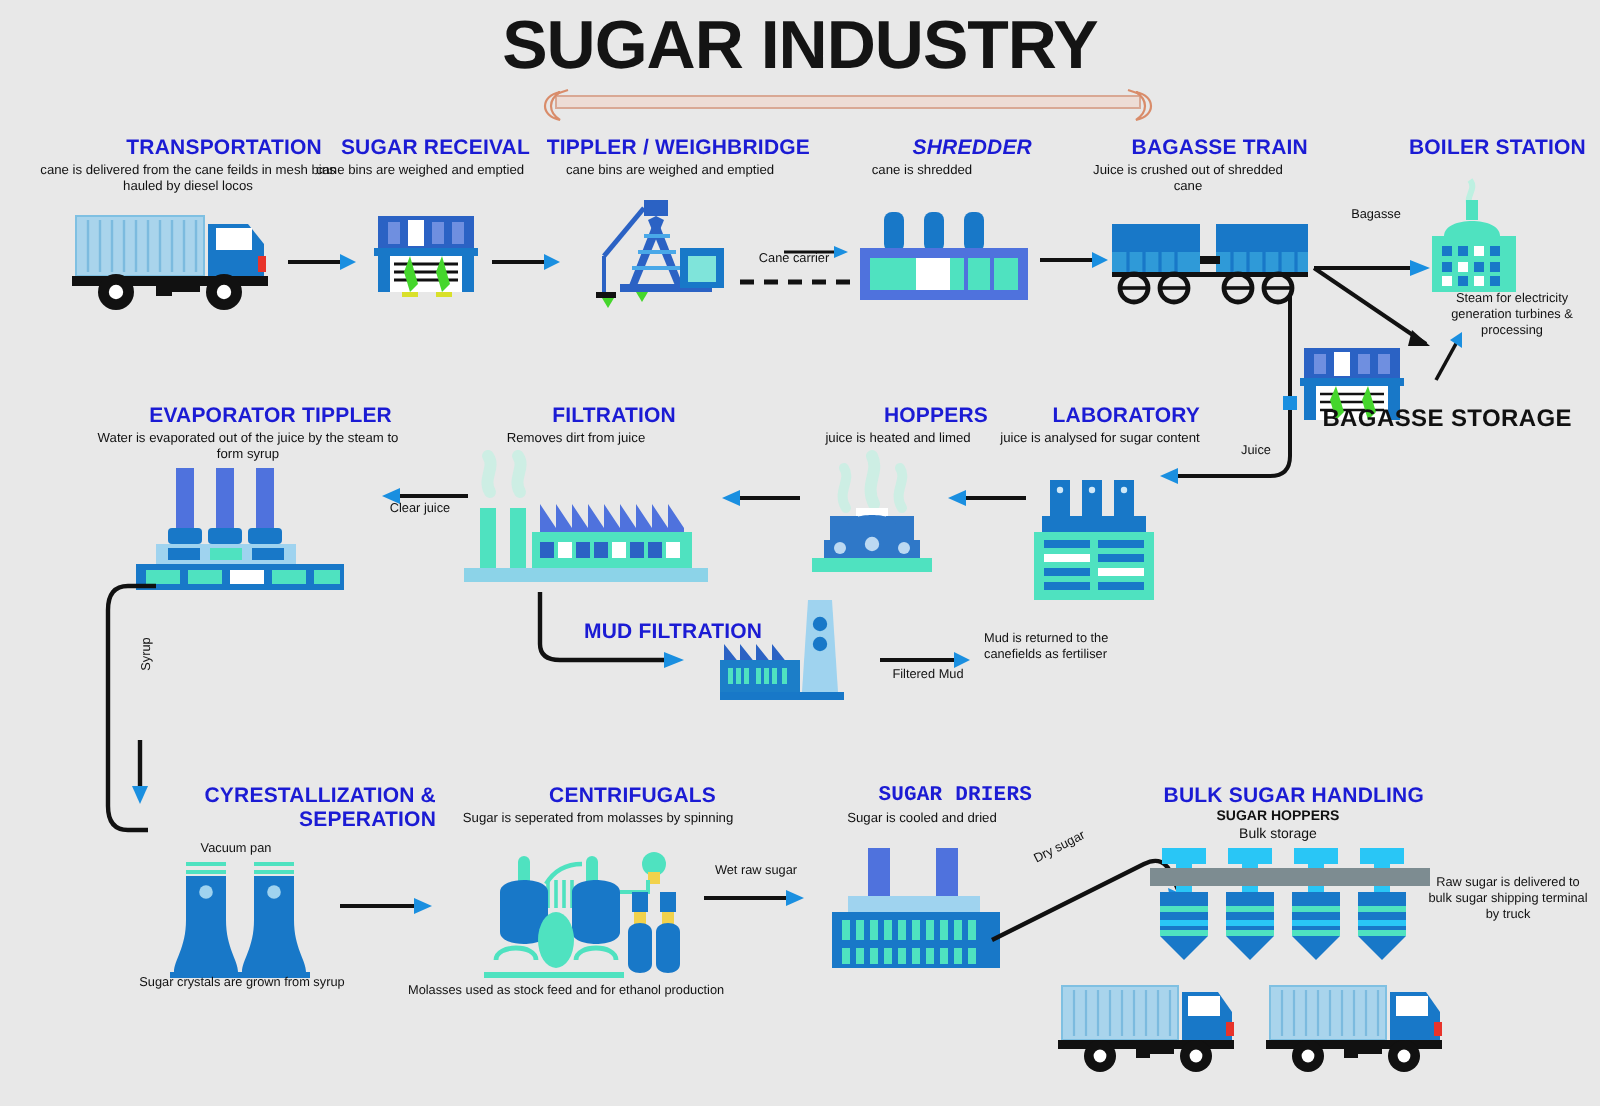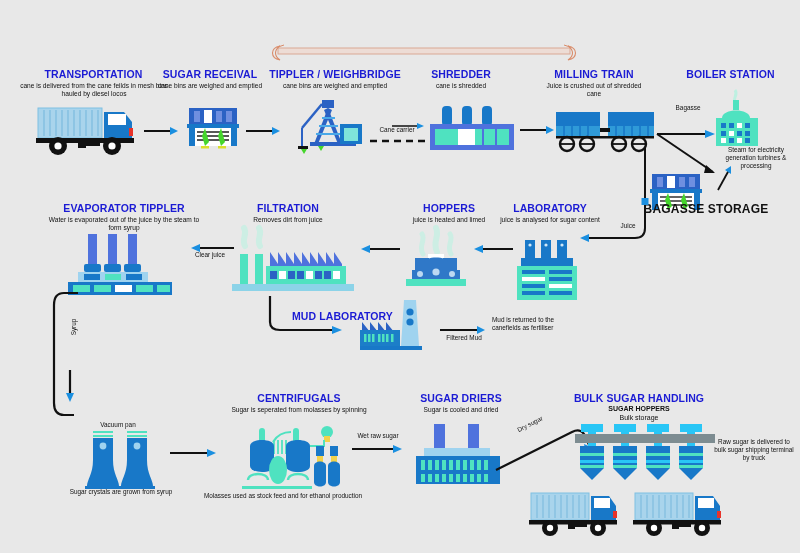--- a/index.html
+++ b/index.html
@@ -15,60 +15,61 @@
   
   .title{
     left:0;right:0;top:4px;text-align:center;
     font-size:34px;font-weight:bold;letter-spacing:-0.5px;
     color:#141414;font-family:"Liberation Sans", sans-serif;
   }
   .ribbon{left:268px;top:44px;width:312px;height:14px;}
   
   .stage-head{
     font-size:10.5px;font-weight:bold;color:#1b1bd4;
-    text-align:center;line-height:12px;letter-spacing:.1px;
+    text-align:right;line-height:12px;letter-spacing:.1px;
   }
   .stage-sub{
     font-size:6.6px;color:#111;text-align:center;line-height:8.4px;
     font-weight:normal;
   }
   .stage-head.black{color:#111;font-size:12px;letter-spacing:.2px;}
   .note{font-size:6.4px;color:#111;line-height:8.2px;}
   .note.c{text-align:center;}
   .lbl{font-size:6.4px;color:#111;text-align:center;}
   svg{display:block;overflow:visible;}
 </style>
 </head>
 <body>
 
 <div id="canvas">
 
+  <div class="abs title">SUGAR INDUSTRY</div>
   <div class="abs ribbon">
     <svg width="312" height="18" viewBox="0 0 312 18">
       <rect x="10" y="4" width="292" height="6" fill="#eddcd5" stroke="#d9a894" stroke-width="1"></rect>
       <path d="M12 2 C2 4, 2 14, 12 16 C6 12, 6 6, 12 2 Z" fill="none" stroke="#d98c6a" stroke-width="1.1"></path>
       <path d="M300 2 C310 4, 310 14, 300 16 C306 12, 306 6, 300 2 Z" fill="none" stroke="#d98c6a" stroke-width="1.1"></path>
       <path d="M10 3 L16 1" stroke="#d98c6a" stroke-width="1"></path>
       <path d="M302 3 L296 1" stroke="#d98c6a" stroke-width="1"></path>
     </svg>
   </div>
 
   <div class="abs stage-head" style="left:26px;top:68px;width:135px;">TRANSPORTATION</div>
   <div class="abs stage-sub" style="left:20px;top:82px;width:148px;">cane is delivered from the cane feilds in mesh bins hauled by diesel locos</div>
 
   <div class="abs stage-head" style="left:155px;top:68px;width:110px;">SUGAR RECEIVAL</div>
   <div class="abs stage-sub" style="left:148px;top:82px;width:124px;">cane bins are weighed and emptied</div>
 
   <div class="abs stage-head" style="left:265px;top:68px;width:140px;">TIPPLER / WEIGHBRIDGE</div>
   <div class="abs stage-sub" style="left:265px;top:82px;width:140px;">cane bins are weighed and emptied</div>
 
-  <div class="abs stage-head" style="left:406px;top:68px;width:110px;">SHREDDER</div>
+  <div class="abs stage-head" style="left:406px;top:68px;width:110px;font-style:italic;">SHREDDER</div>
   <div class="abs stage-sub" style="left:406px;top:82px;width:110px;">cane is shredded</div>
 
-  <div class="abs stage-head" style="left:534px;top:68px;width:120px;">MILLING TRAIN</div>
+  <div class="abs stage-head" style="left:534px;top:68px;width:120px;">BAGASSE TRAIN</div>
   <div class="abs stage-sub" style="left:540px;top:82px;width:108px;">Juice is crushed out of shredded cane</div>
 
   <div class="abs stage-head" style="left:668px;top:68px;width:125px;">BOILER STATION</div>
 
   <div class="abs" style="left:34px;top:104px;">
     <svg width="108" height="52" viewBox="0 0 108 52">
       <rect x="4" y="4" width="64" height="30" fill="#a9d4ec" stroke="#7fc0e2" stroke-width="1"></rect>
       <g stroke="#7cbbdf" stroke-width="1.2">
         <line x1="10" y1="6" x2="10" y2="32"></line>
           <line x1="16" y1="6" x2="16" y2="32"></line>
@@ -424,21 +425,21 @@
   <div class="abs" style="left:58px;top:318px;width:40px;">
     <div class="lbl" style="transform:rotate(-90deg);transform-origin:left top;position:absolute;left:12px;top:26px;width:34px;">Syrup</div>
   </div>
 
   <div class="abs" style="left:268px;top:296px;">
     <svg width="82" height="40" viewBox="0 0 82 40">
       <path d="M2 0 L2 26 Q2 34 12 34 L66 34" stroke="#111" stroke-width="2.2" fill="none"></path>
       <path d="M64 30 L74 34 L64 38 Z" fill="#1a8fe0"></path>
     </svg>
   </div>
-  <div class="abs stage-head" style="left:292px;top:310px;width:104px;text-align:left;">MUD LABORATORY</div>
+  <div class="abs stage-head" style="left:292px;top:310px;width:104px;text-align:left;">MUD FILTRATION</div>
 
   <div class="abs" style="left:360px;top:300px;">
     <svg width="68" height="50" viewBox="0 0 68 50">
       <path d="M44 0 L56 0 L59 46 L41 46 Z" fill="#9fd3ef"></path>
       <circle cx="50" cy="12" r="3.6" fill="#1878c8"></circle>
       <circle cx="50" cy="22" r="3.6" fill="#1878c8"></circle>
       <path d="M2 46 L2 22 L10 32 L10 22 L18 32 L18 22 L26 32 L26 22 L34 32 L34 46 Z" fill="#2b62c4"></path>
       <rect x="0" y="30" width="40" height="16" fill="#1c7ec8"></rect>
       <g fill="#4fe2c0">
         <rect x="4" y="34" width="2.5" height="8"></rect>
@@ -454,20 +455,21 @@
   </div>
   <div class="abs" style="left:440px;top:325px;">
     <svg width="46" height="10" viewBox="0 0 46 10">
       <line x1="0" y1="5" x2="38" y2="5" stroke="#111" stroke-width="2"></line>
       <path d="M37 1 L45 5 L37 9 Z" fill="#1a8fe0"></path>
     </svg>
   </div>
   <div class="abs lbl" style="left:438px;top:334px;width:52px;">Filtered Mud</div>
   <div class="abs note" style="left:492px;top:316px;width:92px;">Mud is returned to the canefields as fertiliser</div>
 
+  <div class="abs stage-head" style="left:58px;top:392px;width:160px;">CYRESTALLIZATION &amp; SEPERATION</div>
   <div class="abs lbl" style="left:80px;top:421px;width:76px;">Vacuum pan</div>
 
   <div class="abs" style="left:80px;top:430px;">
     <svg width="80" height="62" viewBox="0 0 80 62">
       <g stroke="#4fe2c0" stroke-width="2">
         <line x1="13" y1="2" x2="33" y2="2"></line>
           <line x1="13" y1="6" x2="33" y2="6"></line>
         <line x1="47" y1="2" x2="67" y2="2"></line>
           <line x1="47" y1="6" x2="67" y2="6"></line>
       </g>
@@ -521,21 +523,21 @@
   <div class="abs note" style="left:204px;top:492px;width:190px;">Molasses used as stock feed and for ethanol production</div>
 
   <div class="abs" style="left:352px;top:444px;">
     <svg width="52" height="10" viewBox="0 0 52 10">
       <line x1="0" y1="5" x2="42" y2="5" stroke="#111" stroke-width="2"></line>
       <path d="M41 1 L50 5 L41 9 Z" fill="#1a8fe0"></path>
     </svg>
   </div>
   <div class="abs lbl" style="left:348px;top:432px;width:60px;">Wet raw sugar</div>
 
-  <div class="abs stage-head" style="left:406px;top:392px;width:110px;">SUGAR DRIERS</div>
+  <div class="abs stage-head" style="left:406px;top:392px;width:110px;font-family:Liberation Mono, monospace;">SUGAR DRIERS</div>
   <div class="abs stage-sub" style="left:398px;top:406px;width:126px;">Sugar is cooled and dried</div>
 
   <div class="abs" style="left:412px;top:424px;">
     <svg width="92" height="66" viewBox="0 0 92 66">
       <rect x="22" y="0" width="11" height="26" fill="#4f72dd"></rect>
       <rect x="56" y="0" width="11" height="26" fill="#4f72dd"></rect>
       <rect x="12" y="24" width="66" height="8" fill="#9fd3ef"></rect>
       <rect x="4" y="32" width="84" height="28" fill="#1878c8"></rect>
       <g fill="#4fe2c0">
         <rect x="9" y="36" width="4" height="10"></rect>

